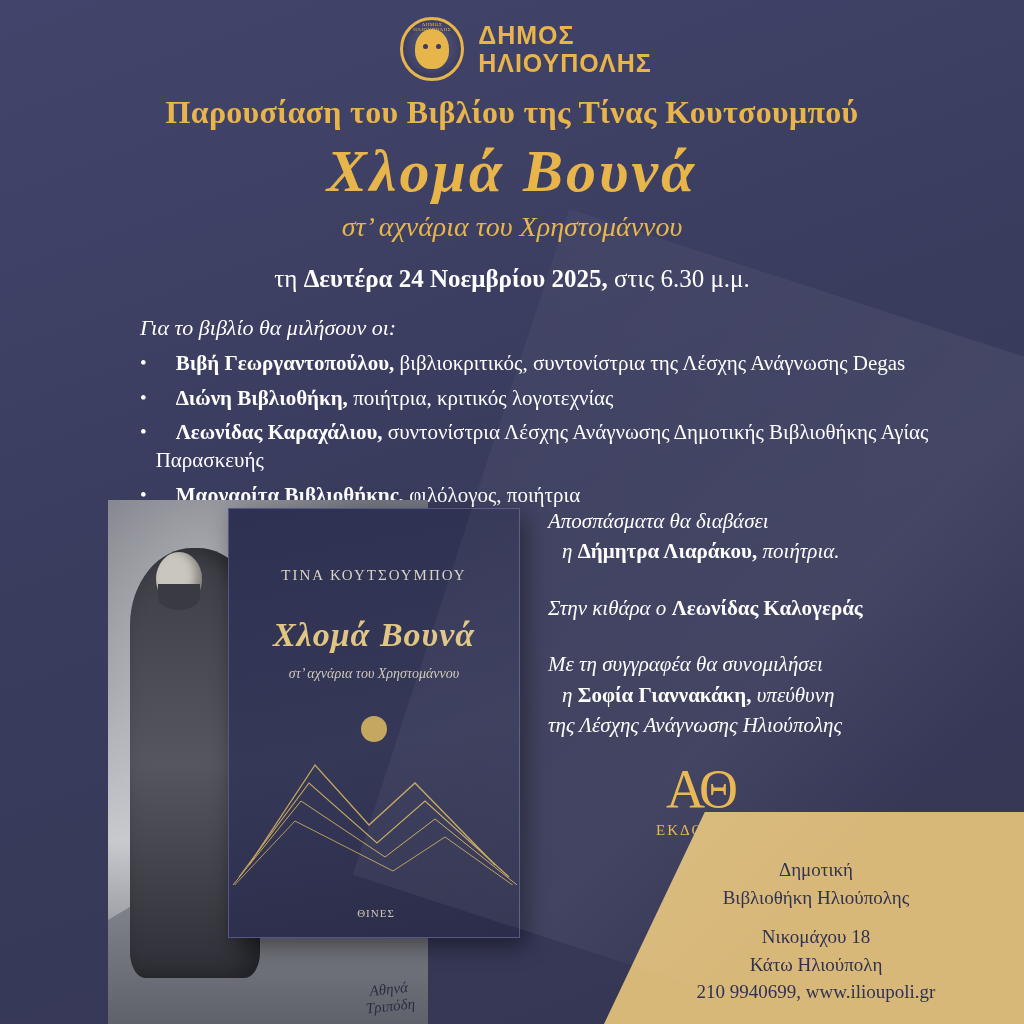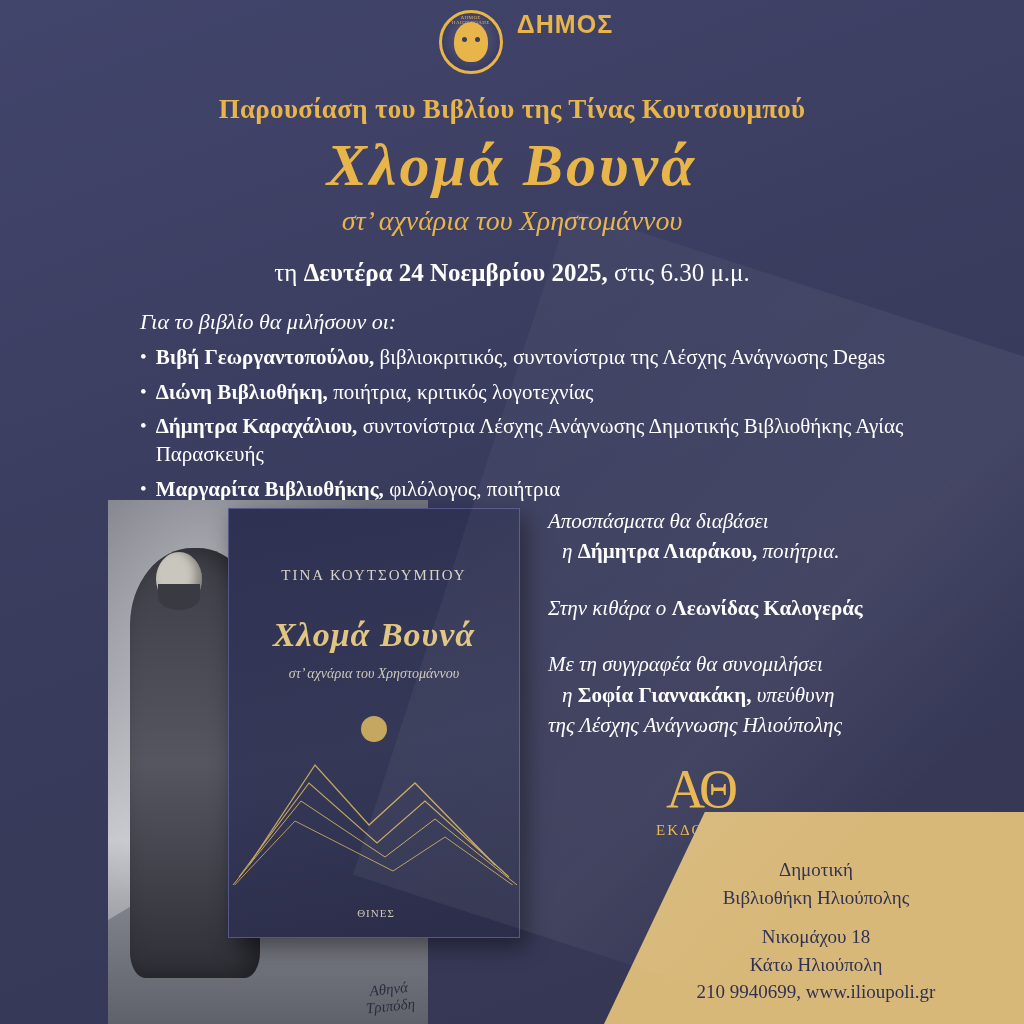--- a/index.html
+++ b/index.html
@@ -19,20 +19,21 @@
     position: relative;
     width: 1024px;
     height: 1024px;
     background: linear-gradient(160deg, #42456b 0%, #3a3c5e 45%, #343652 100%);
     overflow: hidden;
   }
 
   
   .header {
     display: flex;
+    align-items: center;
     justify-content: center;
     gap: 14px;
     padding-top: 10px;
     height: 78px;
     padding-left: 28px;
   }
   .logo-mark {
     width: 64px;
     height: 64px;
     border-radius: 50%;
@@ -80,21 +81,21 @@
     font-weight: bold;
     font-size: 25px;
     letter-spacing: 1px;
   }
 
   
   .subtitle-top {
     text-align: center;
     color: #e8b54b;
     font-weight: bold;
-    font-size: 27px;
+    font-size: 32px;
     margin-top: 6px;
     letter-spacing: .3px;
   }
   .main-title {
     text-align: center;
     color: #e8b54b;
     font-style: italic;
     font-weight: bold;
     font-size: 60px;
     letter-spacing: 3px;
@@ -133,21 +134,21 @@
     font-size: 21px;
     line-height: 1.32;
     margin-bottom: 7px;
   }
   .bullet {
     color: #ffffff;
     margin-right: 9px;
     font-size: 19px;
     line-height: 1.4;
   }
-  .speaker-name { font-weight: bold; }
+  .speaker-name { font-weight: bold; margin-left: 20px; }
   .speaker-role { font-weight: normal; }
 
   
   .lower {
     position: absolute;
     top: 500px;
     left: 0;
     width: 1024px;
     height: 524px;
   }
@@ -361,20 +362,21 @@
 
 <div class="poster">
 
   <div class="header">
     <div class="logo-mark">
       <div class="logo-ring-text">ΔΗΜΟΣ ΗΛΙΟΥΠΟΛΗΣ</div>
       <div class="face"></div>
     </div>
     <div class="logo-text">
       <div>ΔΗΜΟΣ</div>
+      <div>ΗΛΙΟΥΠΟΛΗΣ</div>
     </div>
   </div>
 
   <div class="subtitle-top">Παρουσίαση του Βιβλίου της Τίνας Κουτσουμπού</div>
   <div class="main-title">Χλομά  Βουνά</div>
   <div class="sub-title">στ’ αχνάρια του Χρηστομάννου</div>
 
   <div class="date-line">
     <span>τη </span><b>Δευτέρα 24 Νοεμβρίου 2025,</b><span> στις 6.30 μ.μ.</span>
   </div>
@@ -387,21 +389,21 @@
       <span><span class="speaker-name">Βιβή Γεωργαντοπούλου,</span><span class="speaker-role"> βιβλιοκριτικός, συντονίστρια της Λέσχης Ανάγνωσης Degas</span></span>
     </div>
 
     <div class="speaker-row">
       <span class="bullet">•</span>
       <span><span class="speaker-name">Διώνη Βιβλιοθήκη,</span><span class="speaker-role"> ποιήτρια, κριτικός λογοτεχνίας</span></span>
     </div>
 
     <div class="speaker-row">
       <span class="bullet">•</span>
-      <span><span class="speaker-name">Δήμητρα Καραχάλιου,</span><span class="speaker-role"> συντονίστρια Λέσχης Ανάγνωσης Δημοτικής Βιβλιοθήκης Αγίας Παρασκευής</span></span>
+      <span><span class="speaker-name">Λεωνίδας Καραχάλιου,</span><span class="speaker-role"> συντονίστρια Λέσχης Ανάγνωσης Δημοτικής Βιβλιοθήκης Αγίας Παρασκευής</span></span>
     </div>
 
     <div class="speaker-row">
       <span class="bullet">•</span>
       <span><span class="speaker-name">Μαργαρίτα Βιβλιοθήκης,</span><span class="speaker-role"> φιλόλογος, ποιήτρια</span></span>
     </div>
   </div>
 
   <div class="lower">
 

